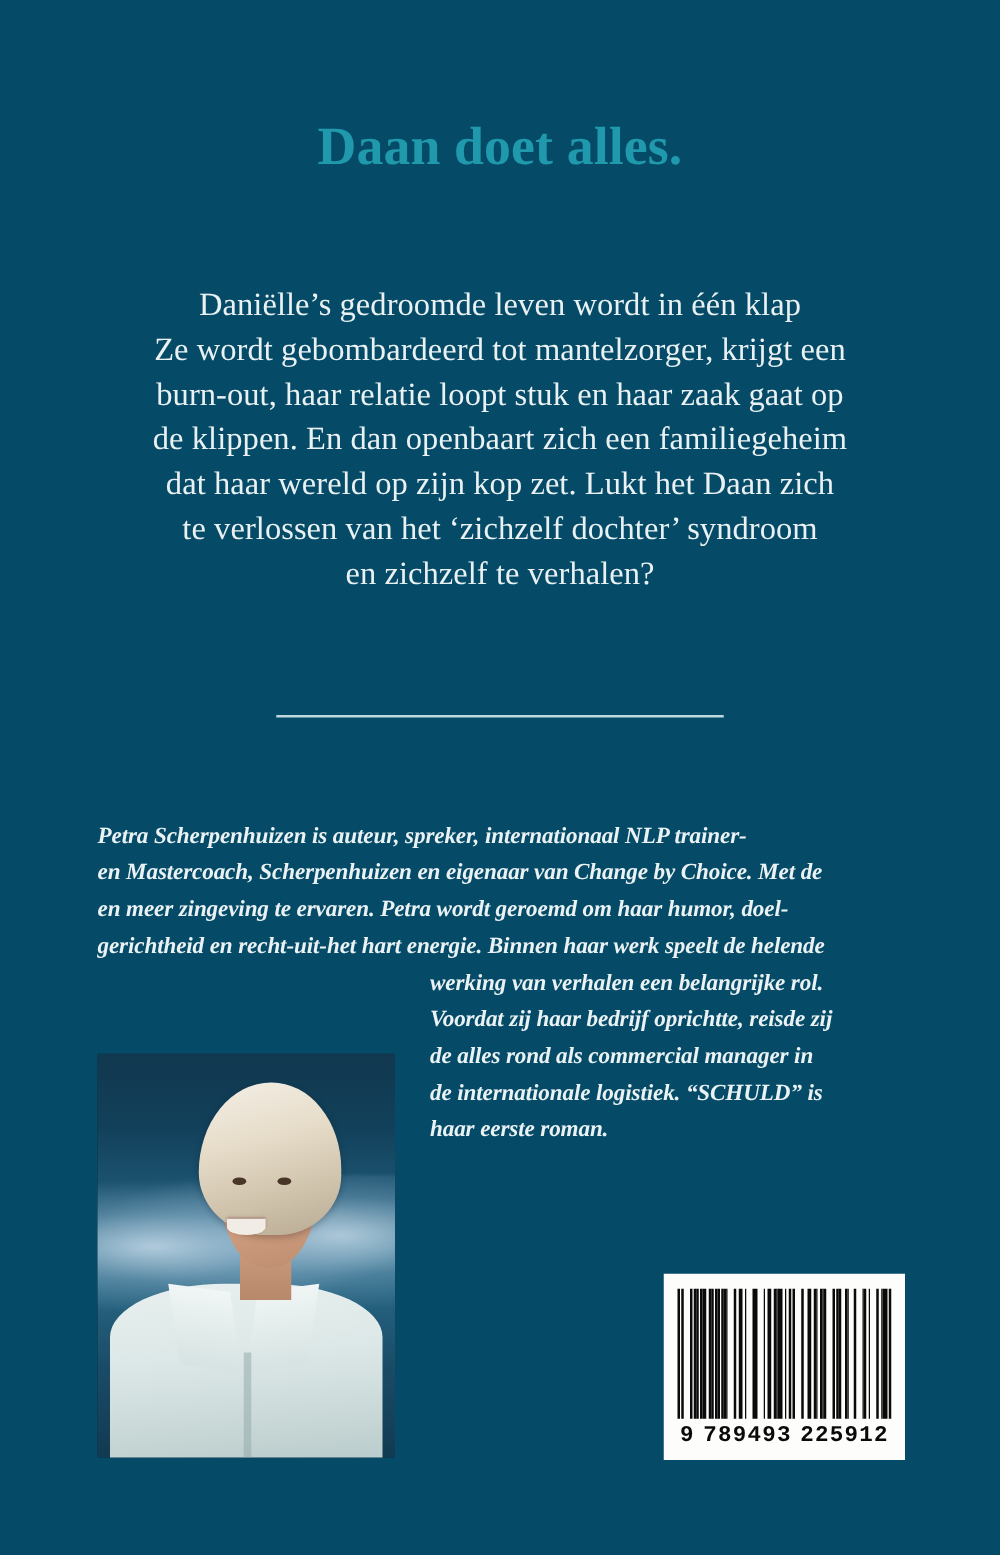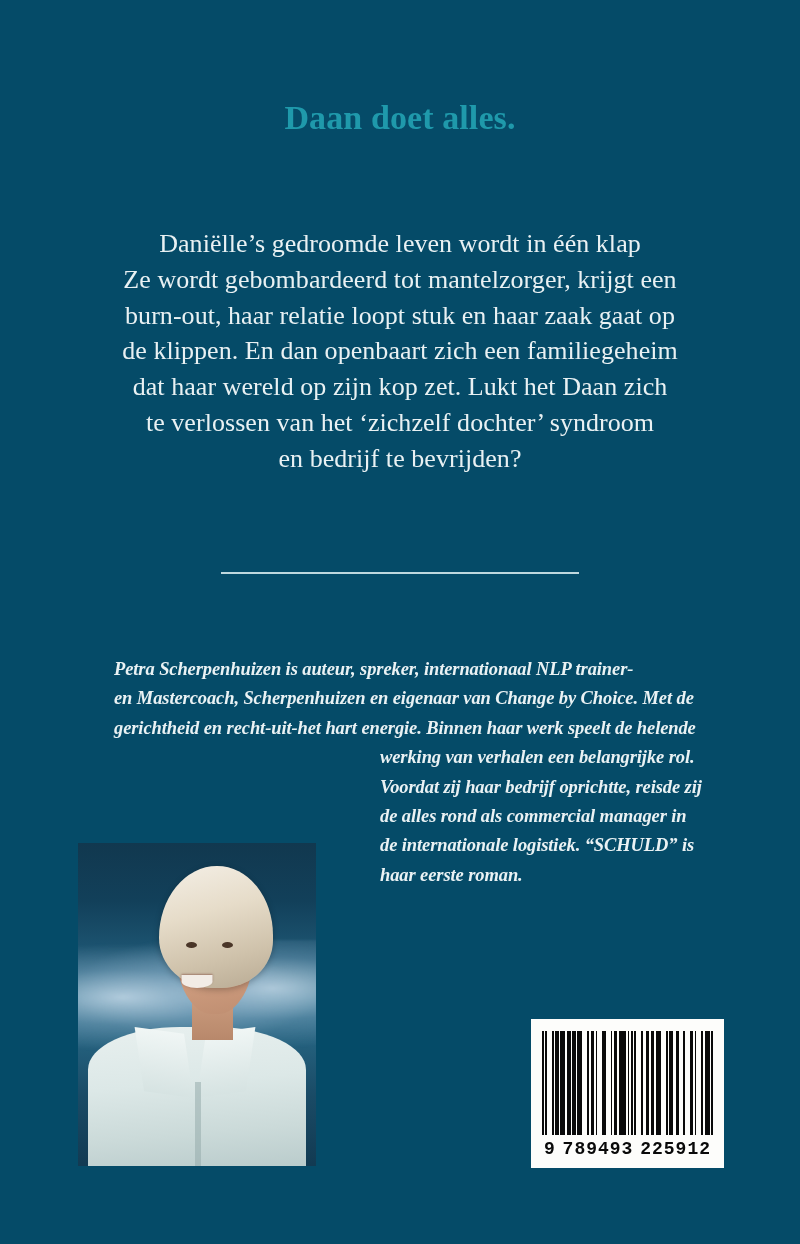--- a/index.html
+++ b/index.html
@@ -25,21 +25,21 @@
   
   .headline {
     position: absolute;
     left: 0;
     top: 96px;
     width: 800px;
     text-align: center;
     color: #1f99ab;
     font-family: "Liberation Serif", serif;
     font-weight: 700;
-    font-size: 34px;
+    font-size: 43px;
     line-height: 43px;
     letter-spacing: 0.1px;
   }
   .headline .hl-line { display: block; white-space: pre; }
 
   
   .blurb {
     position: absolute;
     left: 92px;
     top: 226px;
@@ -70,21 +70,20 @@
     left: 78px;
     top: 655px;
     width: 646px;
     color: #eaf2f4;
     font-family: "Liberation Serif", serif;
     font-style: italic;
     font-weight: 700;
     font-size: 18.5px;
     line-height: 29.4px;
     letter-spacing: -0.1px;
-    margin-left: 36px;
   }
   .bio .bio-line { display: block; white-space: pre; }
   .bio .bio-line.indented { padding-left: 266px; }
   .bio sup {
     font-size: 10px;
     vertical-align: super;
     line-height: 0;
   }
 
   
@@ -242,28 +241,29 @@
     <span class="hl-line">Daan doet alles.</span>
   </div>
 
   <div class="blurb">
     <span class="bl-line">Daniëlle’s gedroomde leven wordt in één klap</span>
     <span class="bl-line">Ze wordt gebombardeerd tot mantelzorger, krijgt een</span>
     <span class="bl-line">burn-out, haar relatie loopt stuk en haar zaak gaat op</span>
     <span class="bl-line">de klippen. En dan openbaart zich een familiegeheim</span>
     <span class="bl-line">dat haar wereld op zijn kop zet. Lukt het Daan zich</span>
     <span class="bl-line">te verlossen van het ‘zichzelf dochter’ syndroom</span>
-    <span class="bl-line">en bedrijf te bevrijden?</span>
+    <span class="bl-line">en zichzelf te verhalen?</span>
   </div>
 
   <div class="divider"></div>
 
   <div class="bio">
     <span class="bio-line">Petra Scherpenhuizen is auteur, spreker, internationaal NLP trainer-</span>
     <span class="bio-line">en Mastercoach, Scherpenhuizen en eigenaar van Change by Choice. Met de</span>
+    <span class="bio-line">en meer zingeving te ervaren. Petra wordt geroemd om haar humor, doel-</span>
     <span class="bio-line">gerichtheid en recht-uit-het hart energie. Binnen haar werk speelt de helende</span>
     <span class="bio-line indented">werking van verhalen een belangrijke rol.</span>
     <span class="bio-line indented">Voordat zij haar bedrijf oprichtte, reisde zij</span>
     <span class="bio-line indented">de alles rond als commercial manager in</span>
     <span class="bio-line indented">de internationale logistiek. “SCHULD” is</span>
     <span class="bio-line indented">haar eerste roman.</span>
   </div>
 
   <div class="photo-frame">
     <div class="photo-art"></div>

